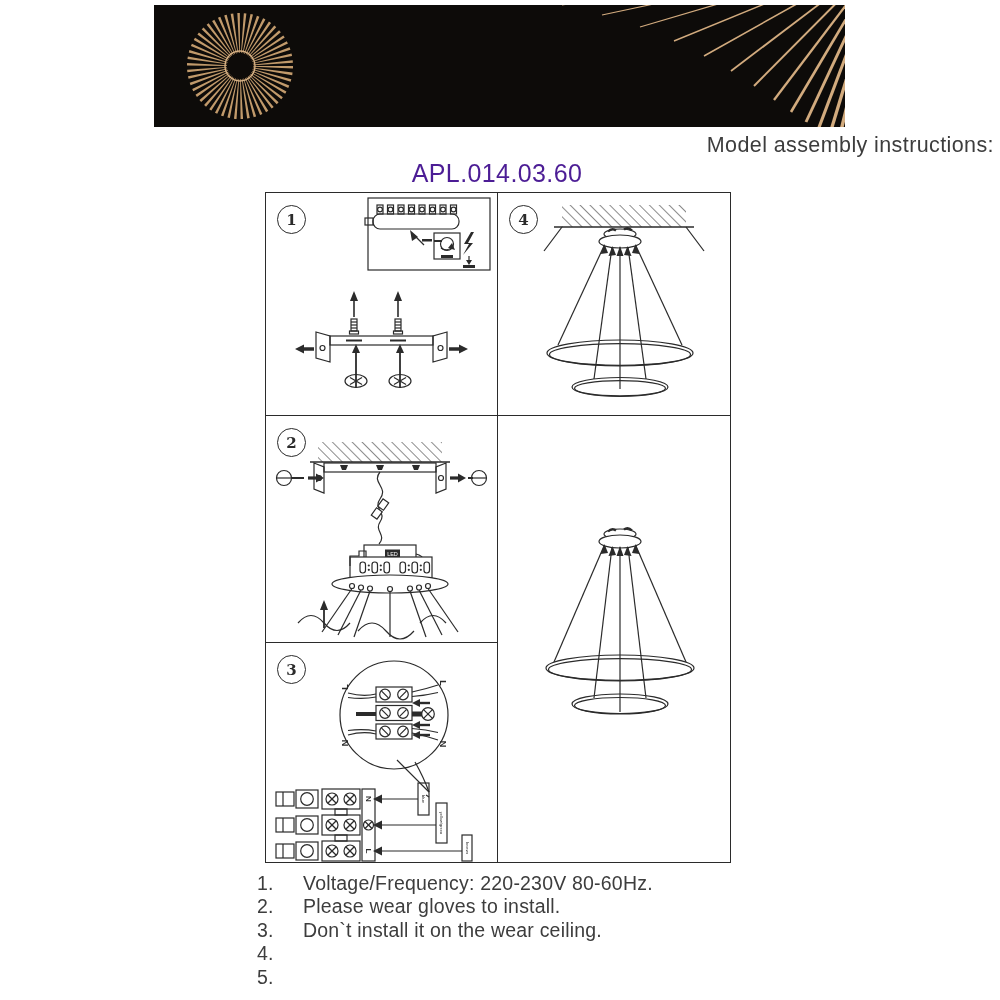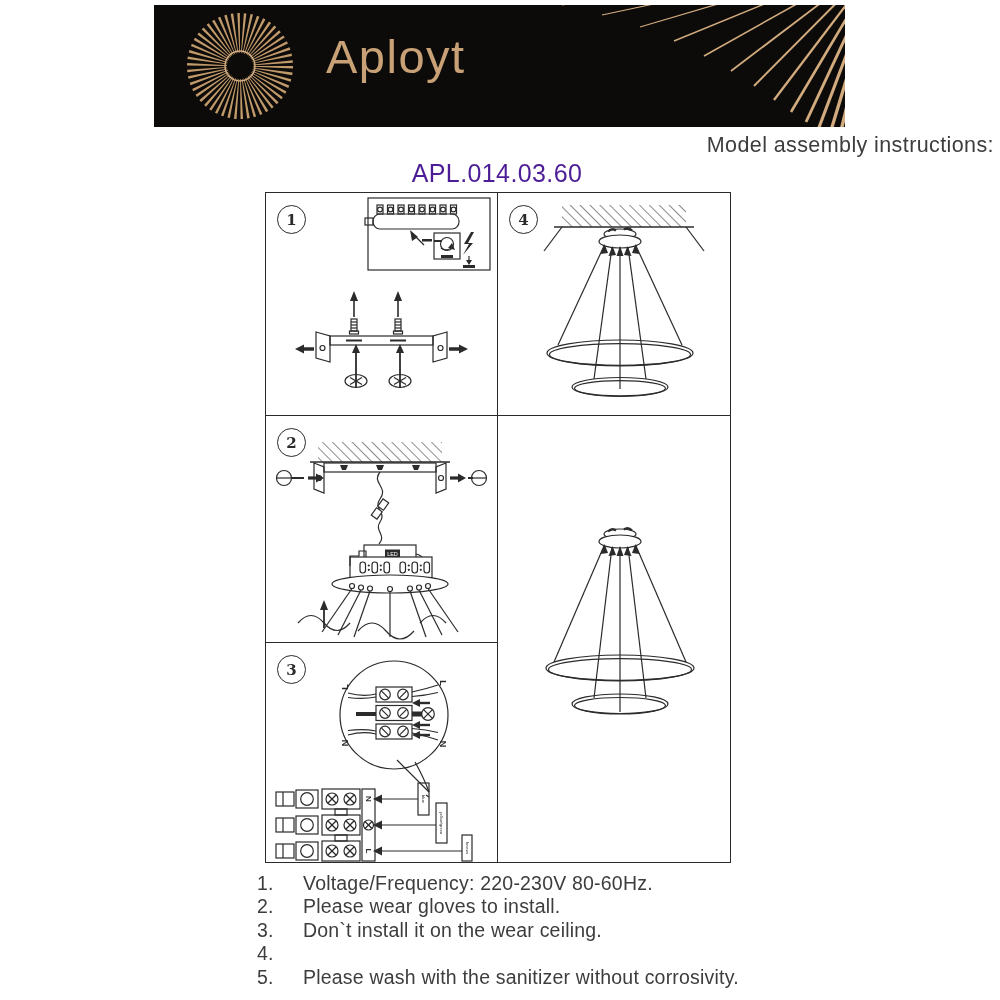--- a/index.html
+++ b/index.html
@@ -54,21 +54,20 @@
         <line x1="730" y1="-50" x2="600" y2="81" stroke-width="2"></line>
         <line x1="730" y1="-50" x2="620" y2="95" stroke-width="2.3"></line>
         <line x1="730" y1="-50" x2="637" y2="107" stroke-width="2.6"></line>
         <line x1="730" y1="-50" x2="652" y2="117" stroke-width="2.9"></line>
         <line x1="730" y1="-50" x2="664" y2="125" stroke-width="3.1"></line>
         <line x1="730" y1="-50" x2="675" y2="132" stroke-width="3.3"></line>
         <line x1="730" y1="-50" x2="684" y2="138" stroke-width="3.5"></line>
         <line x1="730" y1="-50" x2="691" y2="143" stroke-width="3.6"></line>
       </g>
     </svg>
-    <div class="brand">Aployt</div>
   </div>
 
   <div class="title1">Model assembly instructions:</div>
   <div class="title2">APL.014.03.60</div>
 
   <div class="grid">
 
     <div class="panel p1">
       <div class="badge">1</div>
       <svg width="230" height="221" viewBox="0 0 230 221">
@@ -433,17 +432,16 @@
     </div>
     <div class="note-row">
       <span class="note-num">3.</span>
       <span class="note-text">Don`t install it on the wear ceiling.</span>
     </div>
     <div class="note-row">
       <span class="note-num">4.</span>
     </div>
     <div class="note-row">
       <span class="note-num">5.</span>
-      <span class="note-text">Please wash with the sanitizer without corrosivity.</span>
     </div>
   </div>
 
 </div>
 
 </body></html>

